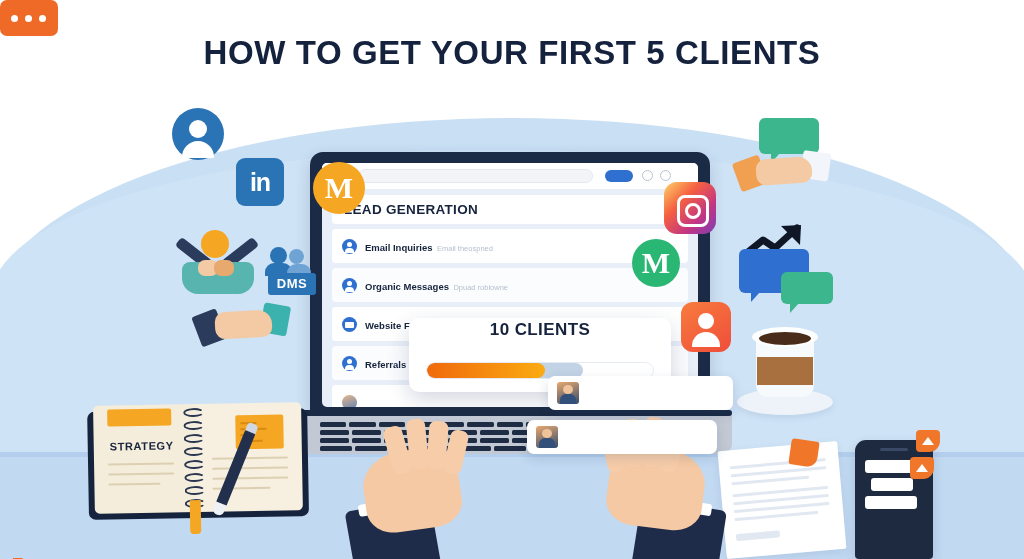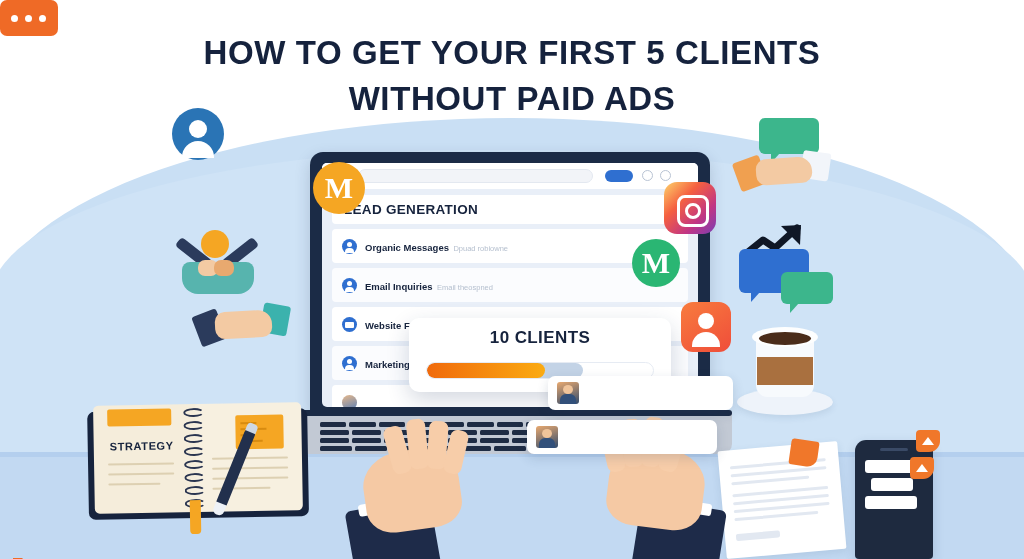--- a/index.html
+++ b/index.html
@@ -96,21 +96,21 @@
 
   
   .clientcard {
     position:absolute; left:87px; top:155px; width:262px; height:74px;
     background:#fff; border-radius:10px;
     box-shadow:0 8px 22px rgba(25,50,90,.19);
     z-index:6;
   }
   .cc-title {
     text-align:center; font-size:17px; font-weight:bold;
-    color:#16233d; margin-top:10px; letter-spacing:.4px;
+    color:#16233d; margin-top:2px; letter-spacing:.4px;
   }
   .bar {
     position:absolute; left:17px; top:44px; width:228px; height:17px;
     background:#ffffff; border:1px solid #e6ebf3; border-radius:9px; overflow:hidden;
   }
   .bar-grey { position:absolute; left:0; top:0; height:100%; width:69%; background:#c3d3e6; border-radius:9px; }
   .bar-fill {
     position:absolute; left:0; top:0; height:100%; width:52%;
     background:linear-gradient(90deg,#f06a0c,#fbab12); border-radius:9px;
   }
@@ -275,26 +275,35 @@
 
 <div class="stage">
 
   <div class="blob"></div>
   <div class="blob2"></div>
   <div class="deskline"></div>
   <div class="deskline2"></div>
 
   <div class="title">
     <span>HOW TO GET YOUR FIRST 5 CLIENTS</span>
-    <span>WITHOUT PAID ADS</span>
   </div>
 
   <div class="user-circle ico"></div>
 
-
+  <div class="ico li-icon">
+    <span>in</span>
+  </div>
+
+  <div class="ico dms">
+    <div class="dms-h1"></div>
+    <div class="dms-h2"></div>
+    <div class="dms-b1"></div>
+    <div class="dms-b2"></div>
+    <div class="dms-box">DMS</div>
+  </div>
 
   <div class="teal">
     <div class="teal-sun"></div>
     <div class="teal-arm1"></div>
     <div class="teal-arm2"></div>
     <div class="teal-body"></div>
     <div class="teal-h1"></div>
     <div class="teal-h2"></div>
   </div>
 
@@ -365,45 +374,45 @@
           <span class="circ a"></span>
           <span class="circ b"></span>
         </div>
 
         <div class="panel">
           <div class="panel-head">LEAD GENERATION</div>
 
           <div class="row">
             <span class="av blue"></span>
             <span class="rtxt">
-              <span class="rtitle">Organic Messages</span>
-              <span class="rsub">Dpuad robiowne</span>
+              <span class="rtitle">Email Inquiries</span>
+              <span class="rsub">Email theospned</span>
             </span>
           </div>
 
           <div class="row">
             <span class="av blue"></span>
             <span class="rtxt">
-              <span class="rtitle">Email Inquiries</span>
-              <span class="rsub">Email theospned</span>
+              <span class="rtitle">Organic Messages</span>
+              <span class="rsub">Dpuad robiowne</span>
             </span>
           </div>
 
           <div class="row">
             <span class="av mail"></span>
             <span class="rtxt">
               <span class="rtitle">Website Form</span>
               <span class="rsub">Website enquiry</span>
             </span>
           </div>
 
           <div class="row">
             <span class="av blue"></span>
             <span class="rtxt">
-              <span class="rtitle">Marketing</span>
+              <span class="rtitle">Referrals</span>
               <span class="rsub">Direct contact</span>
             </span>
           </div>
 
           <div class="row">
             <span class="av photo"></span>
           </div>
         </div>
 
         <div class="clientcard">

